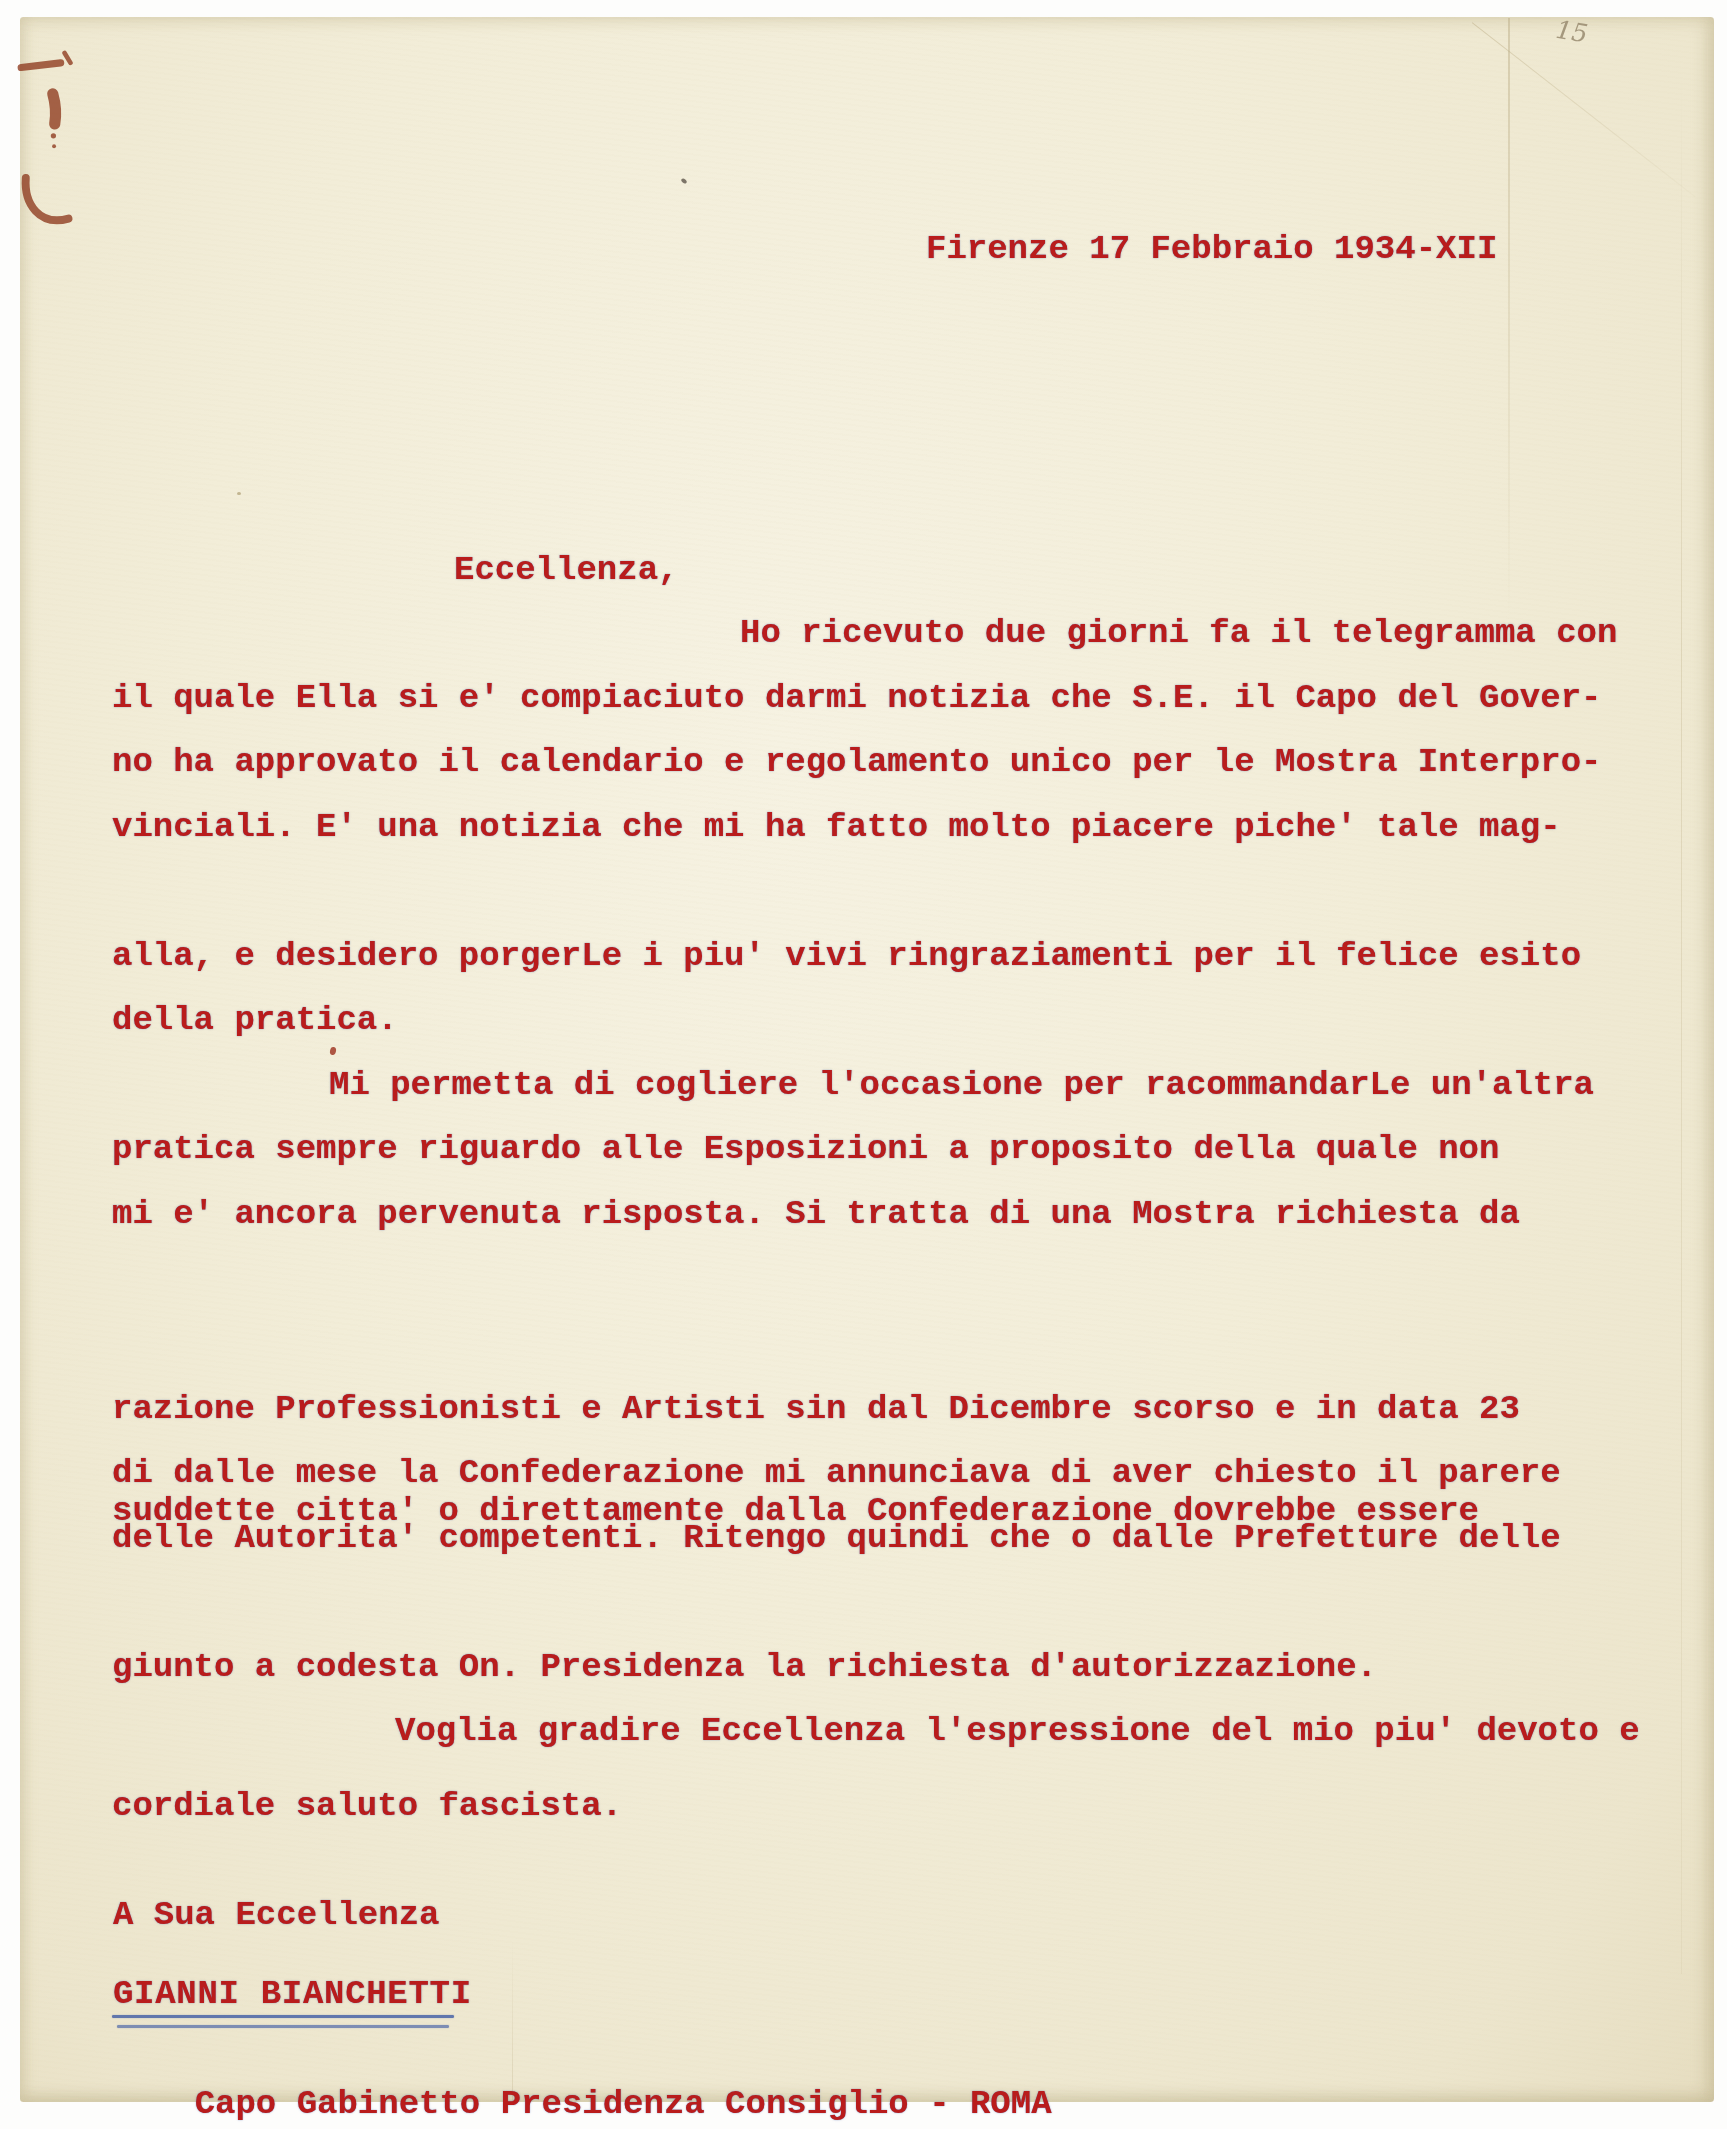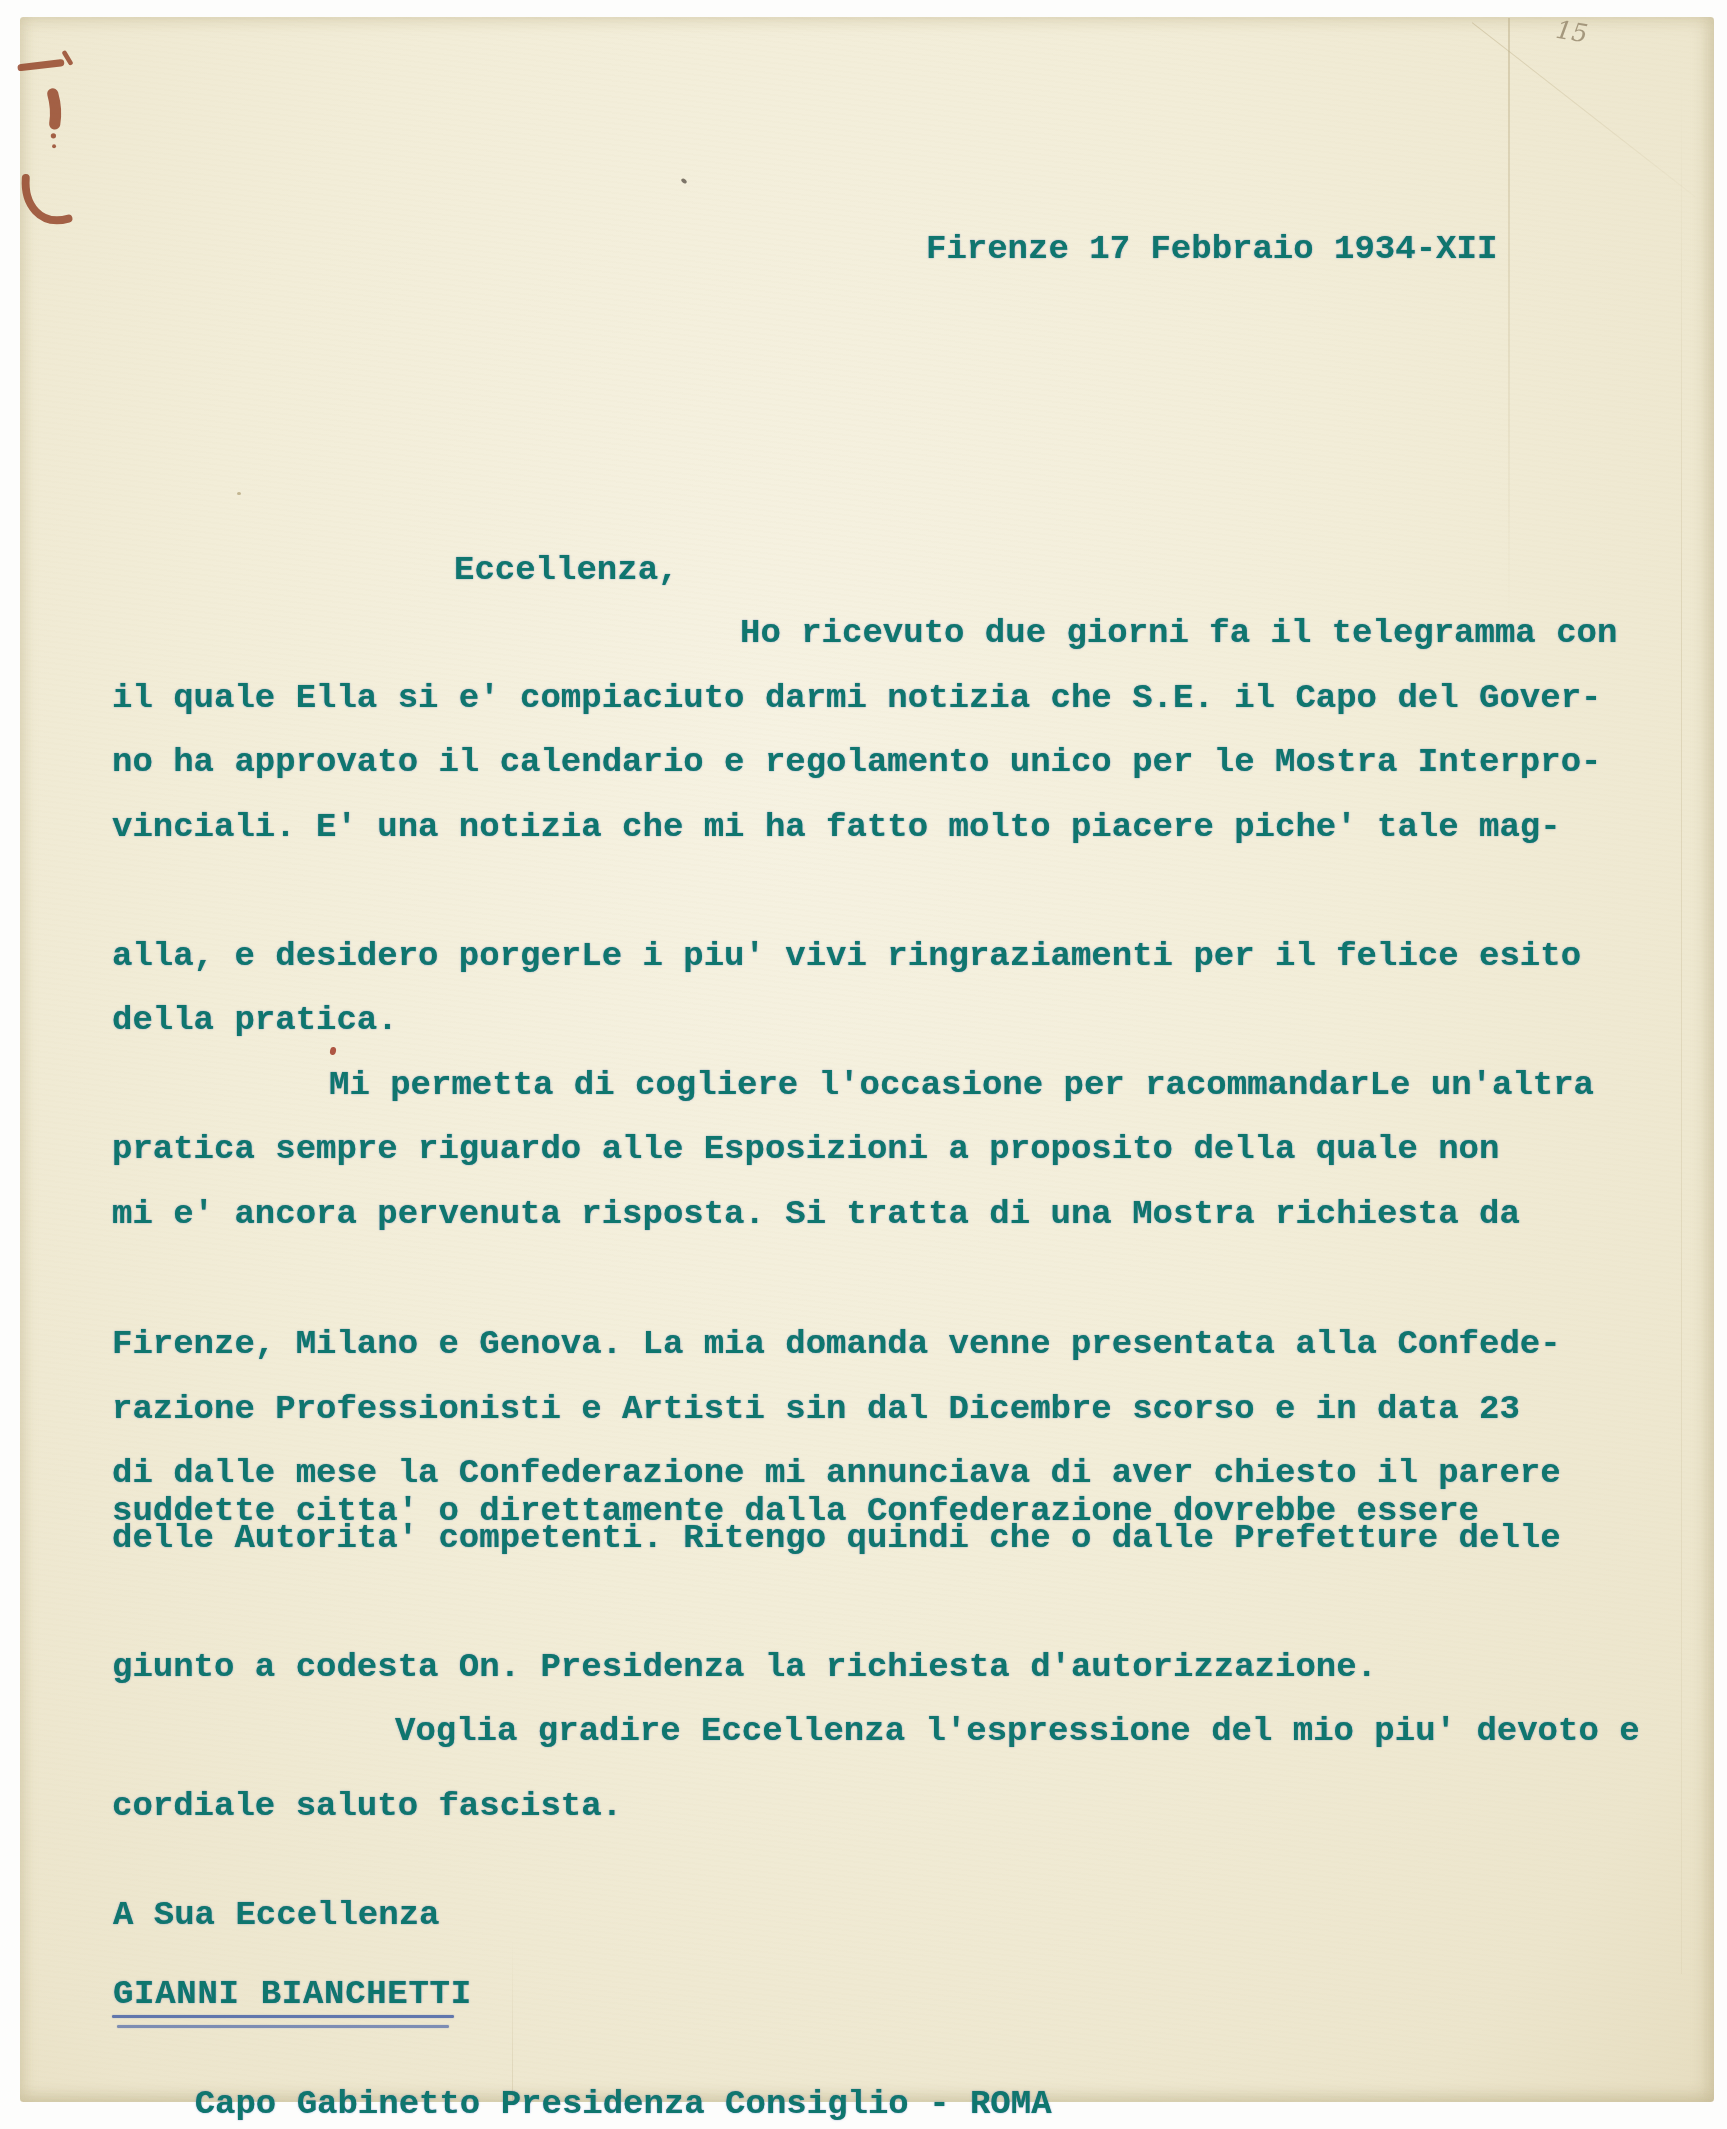--- a/index.html
+++ b/index.html
@@ -37,21 +37,21 @@
     left:1681px;top:66px;width:1.3px;height:1908px;
     background:linear-gradient(to bottom, rgba(190,176,138,0), rgba(190,176,138,.35) 30%, rgba(190,176,138,.15));
   }
   #crease-bottom-left{
     left:512px;top:1940px;width:1.3px;height:162px;
     background:linear-gradient(to bottom, rgba(190,176,138,0), rgba(190,176,138,.35));
   }
   
   .ink{
     position:absolute;
-    color:#0f766e;
+    color:#b91c1c;
     font-weight:700;
     font-size:34px;
     letter-spacing:0px;
     white-space:pre;
     text-shadow:0 0 1px rgba(58,87,163,.65), 0 0 2.6px rgba(58,87,163,.22);
   }
   #dateline{left:926px;top:230px;font-size:34px;}
   #salutation{left:454px;top:551px;}
   .bodyline{left:112px;}
   .und{position:absolute;background:rgba(58,87,163,.78);border-radius:1.3px;
@@ -110,21 +110,20 @@
 
   <div class="ink bodyline" style="left:740px;top:614px">Ho ricevuto due giorni fa il telegramma con</div>
   <div class="ink bodyline" style="top:679px">il quale Ella si e' compiaciuto darmi notizia che S.E. il Capo del Gover-</div>
   <div class="ink bodyline" style="top:743px">no ha approvato il calendario e regolamento unico per le Mostra Interpro-</div>
   <div class="ink bodyline" style="top:808px">vinciali. E' una notizia che mi ha fatto molto piacere piche' tale mag-</div>
   <div class="ink bodyline" style="top:937px">alla, e desidero porgerLe i piu' vivi ringraziamenti per il felice esito</div>
   <div class="ink bodyline" style="top:1001px">della pratica.</div>
   <div class="ink bodyline" style="left:329px;top:1066px">Mi permetta di cogliere l'occasione per racommandarLe un'altra</div>
   <div class="ink bodyline" style="top:1130px">pratica sempre riguardo alle Esposizioni a proposito della quale non</div>
   <div class="ink bodyline" style="top:1195px">mi e' ancora pervenuta risposta. Si tratta di una Mostra richiesta da</div>
-  <div class="ink bodyline" style="top:1325px">Firenze, Milano e Genova. La mia domanda venne presentata alla Confede-</div>
   <div class="ink bodyline" style="top:1390px">razione Professionisti e Artisti sin dal Dicembre scorso e in data 23</div>
   <div class="ink bodyline" style="top:1454px">di dalle mese la Confederazione mi annunciava di aver chiesto il parere</div>
   <div class="ink bodyline" style="top:1519px">delle Autorita' competenti. Ritengo quindi che o dalle Prefetture delle</div>
   <div class="ink bodyline" style="top:1492px">suddette citta' o direttamente dalla Confederazione dovrebbe essere</div>
   <div class="ink bodyline" style="top:1648px">giunto a codesta On. Presidenza la richiesta d'autorizzazione.</div>
   <div class="ink bodyline" style="left:395px;top:1712px">Voglia gradire Eccellenza l'espressione del mio piu' devoto e</div>
   <div class="ink bodyline" style="top:1787px">cordiale saluto fascista.</div>
 
   <div id="correction-dot"></div>
 

